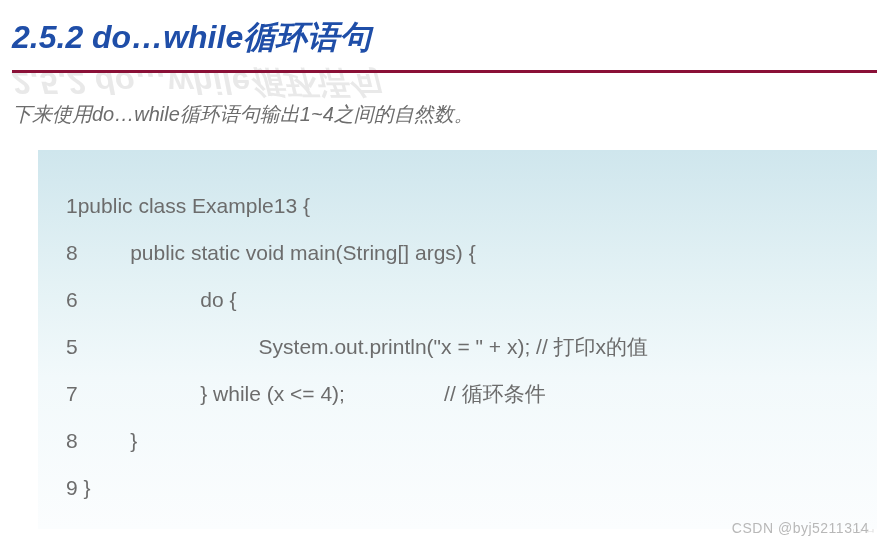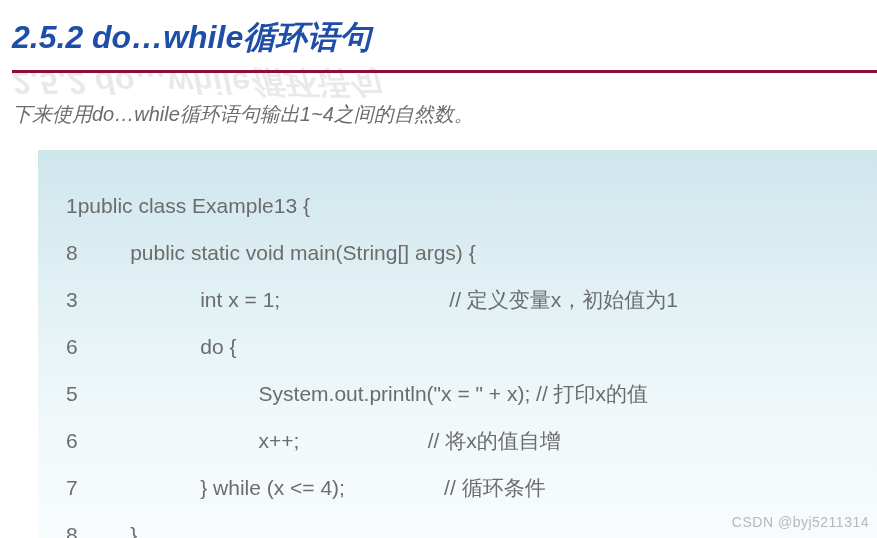--- a/index.html
+++ b/index.html
@@ -56,21 +56,21 @@
       font-size: 21px;
       line-height: 2.05;
     }
     .code-line {
       white-space: pre;
       font-family: "Microsoft YaHei", sans-serif;
     }
     .watermark {
       position: absolute;
       right: 12px;
-      bottom: 12px;
+      bottom: 6px;
       color: #b8b8b8;
       font-size: 14px;
       letter-spacing: 0.5px;
     }
     .watermark2 {
       position: absolute;
       right: 4px;
       bottom: 6px;
       color: #dcdcdc;
       font-size: 13px;
@@ -81,23 +81,21 @@
 <body>
 
 <div class="heading">2.5.2 do…while循环语句</div>
 <div class="shadow-heading">2.5.2 do…while循环语句</div>
 <hr class="rule">
 <div class="intro">下来使用do…while循环语句输出1~4之间的自然数。</div>
 
 <div class="code-box">
   <div class="code-line">1public class Example13 {</div>
   <div class="code-line">8         public static void main(String[] args) {</div>
-  <div class="code-line">3                     int x = 1;                             // 定义变量x，初始值为1</div>
   <div class="code-line">6                     do {</div>
   <div class="code-line">5                               System.out.println("x = " + x); // 打印x的值</div>
-  <div class="code-line">6                               x++;                      // 将x的值自增</div>
   <div class="code-line">7                     } while (x &lt;= 4);                 // 循环条件</div>
   <div class="code-line">8         }</div>
   <div class="code-line">9 }</div>
 </div>
 
 <div class="watermark2">博客</div>
 <div class="watermark">CSDN @byj5211314</div>
 
 </body></html>

